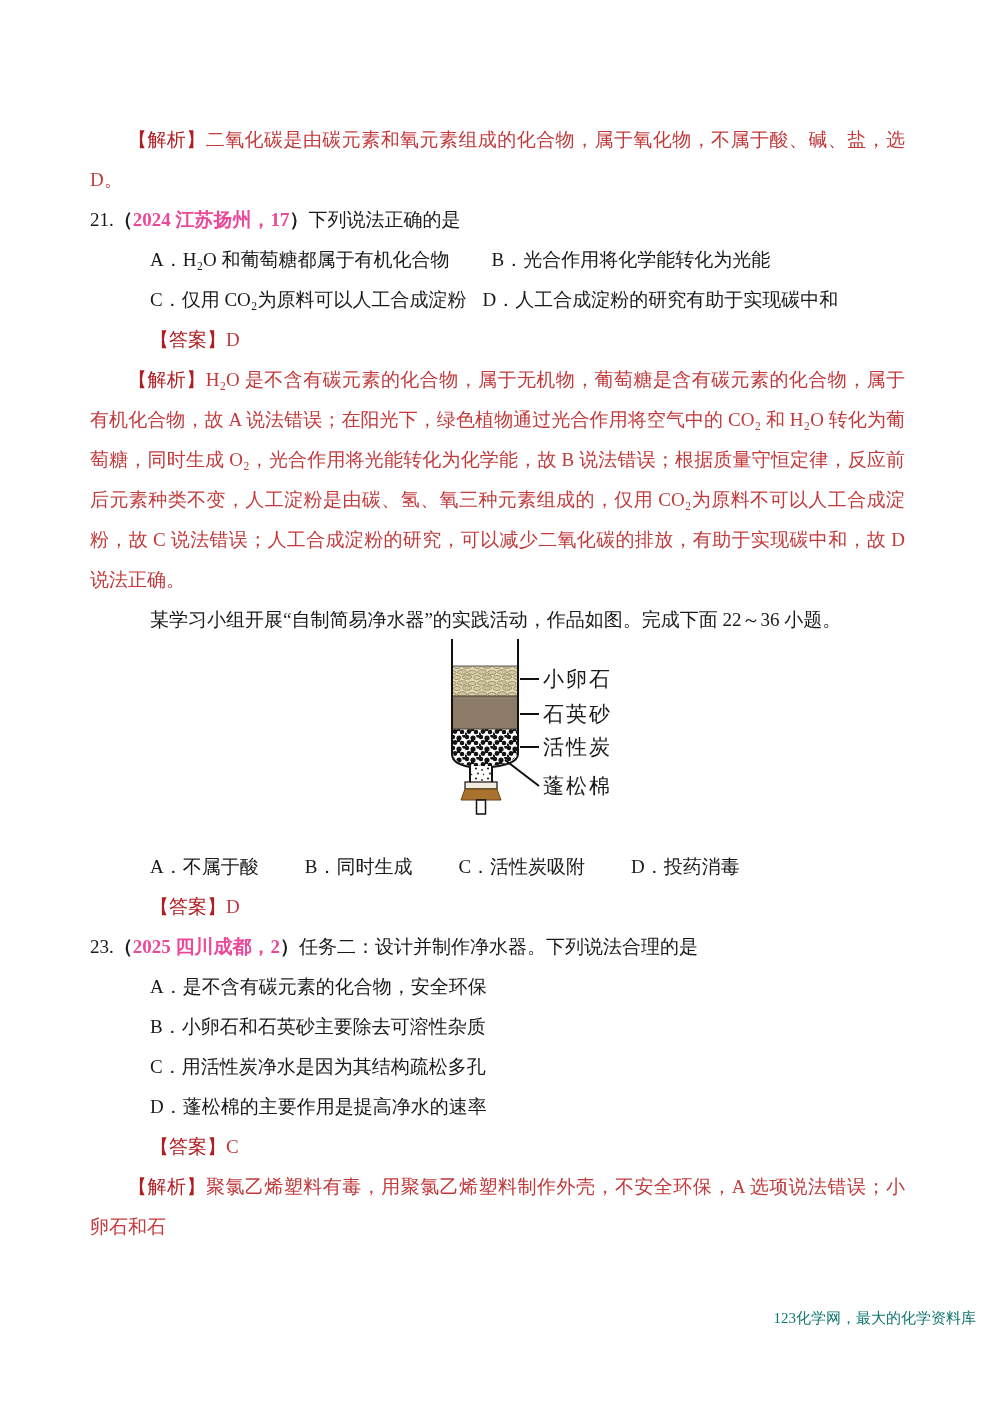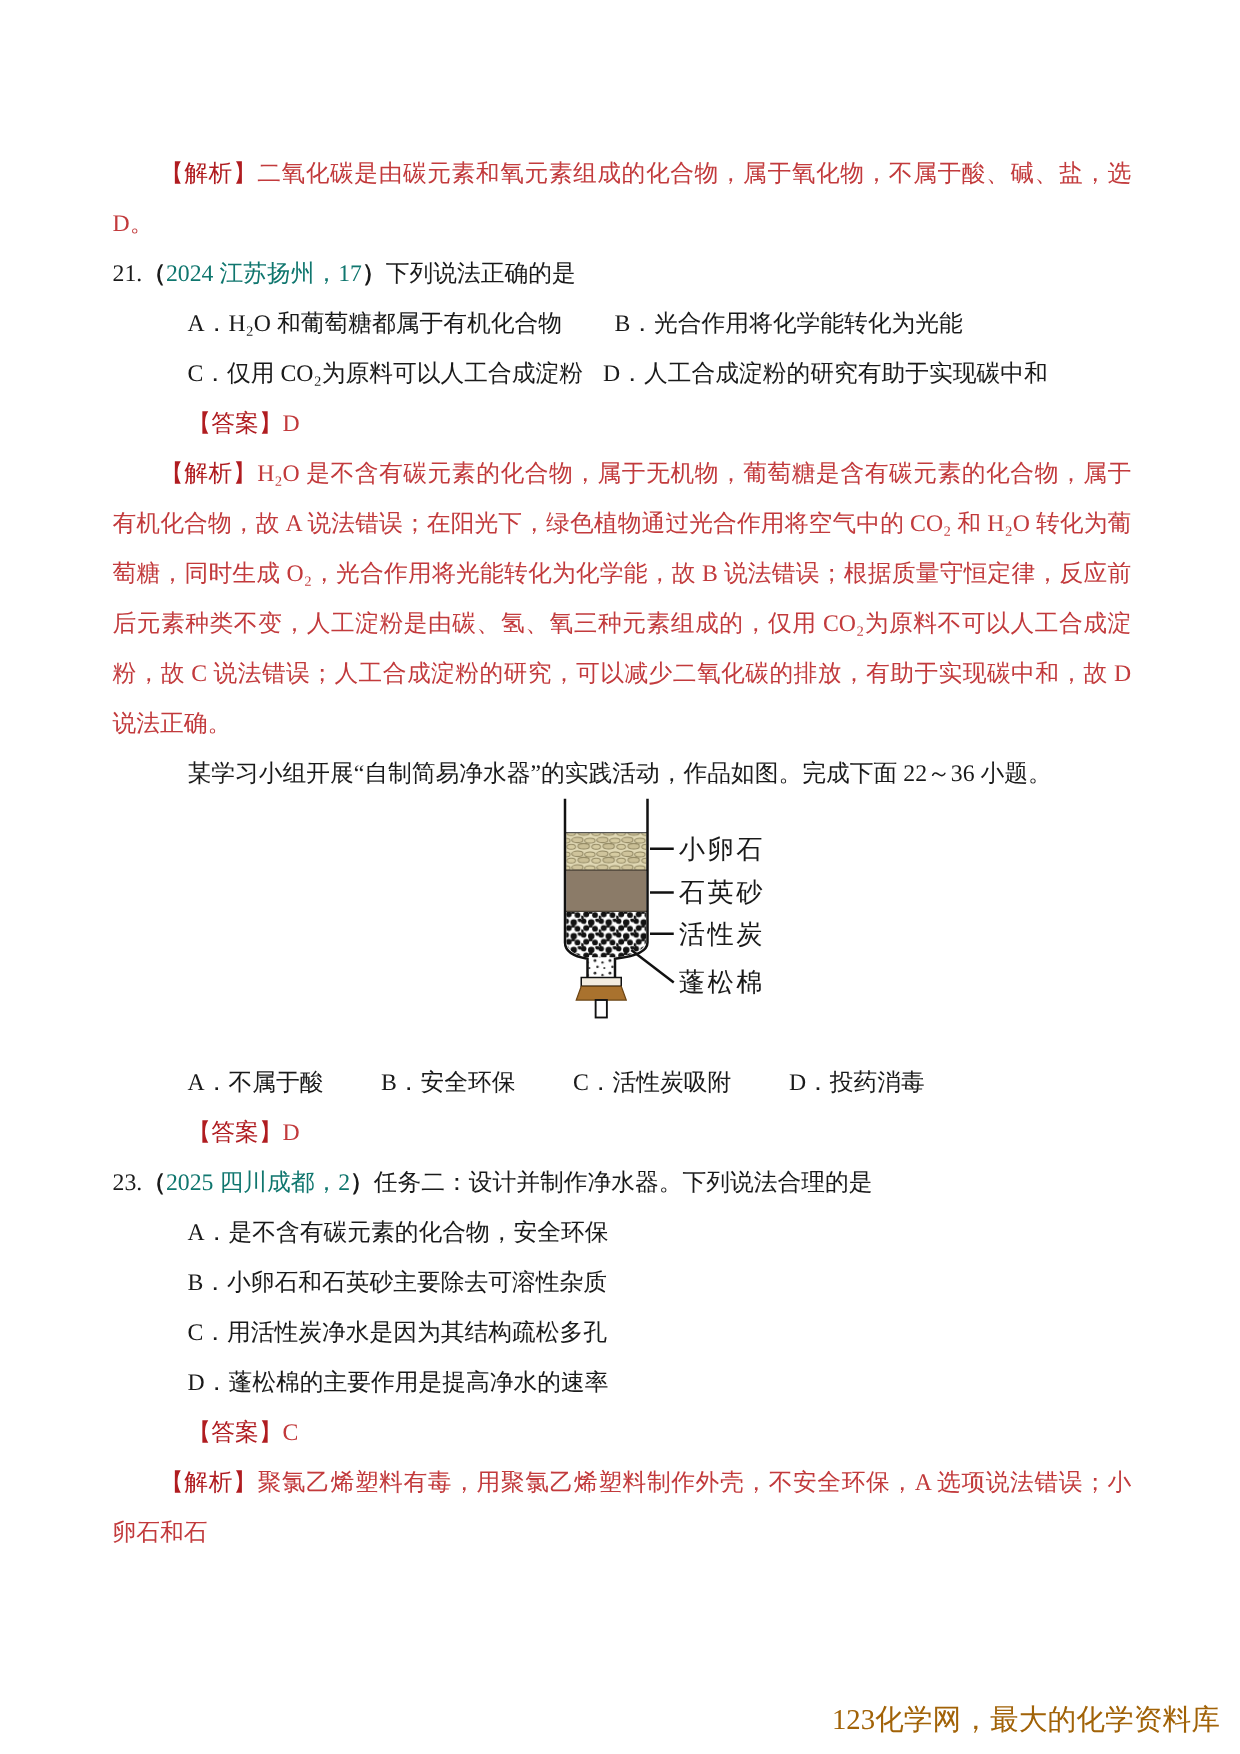--- a/index.html
+++ b/index.html
@@ -13,31 +13,31 @@
     color:#1a1a1a;
     box-sizing:border-box;
     padding:120px 87px 0 90px;
   }
   p{margin:0;line-height:40px;}
   .just{text-align:justify;}
   .ind-first{text-indent:38px;}
   .ind{margin-left:60px;}
   .red{color:#c23a3c;}
   .red-label{color:#b01c20;}
-  .cite{color:#0f766e;font-weight:normal;}
+  .cite{color:#ec4899;font-weight:bold;}
   .paren{font-weight:bold;color:#1a1a1a;}
   .opt-gap-lg{margin-right:42px;}
   .opt-gap-sm{margin-right:16px;}
   .opt-gap-22{margin-right:46px;}
   .diagram-wrap{margin:-4px 0 26px 347px;line-height:0;}
   .watermark{
     position:absolute;
-    right:16px;top:1366px;
-    color:#a16207;
-    font-size:23px;
+    right:16px;top:1308px;
+    color:#0f766e;
+    font-size:15px;
     line-height:20px;
   }
   svg text{font-family:"Liberation Serif","DejaVu Serif",serif;}
 </style>
 </head>
 <body>
 
 <div class="page">
 
   <p class="red just ind-first"><span class="red-label">【解析】</span><span>二氧化碳是由碳元素和氧元素组成的化合物，属于氧化物，不属于酸、碱、盐，选 D。</span></p>
@@ -100,21 +100,21 @@
       <line x1="83" y1="111" x2="102" y2="111" stroke="#111" stroke-width="2"></line>
       <line x1="68" y1="124" x2="102" y2="150" stroke="#111" stroke-width="2"></line>
 
       <text x="106" y="50" font-size="21" fill="#1a1a1a" letter-spacing="2">小卵石</text>
       <text x="106" y="85" font-size="21" fill="#1a1a1a" letter-spacing="2">石英砂</text>
       <text x="106" y="118" font-size="21" fill="#1a1a1a" letter-spacing="2">活性炭</text>
       <text x="106" y="157" font-size="21" fill="#1a1a1a" letter-spacing="2">蓬松棉</text>
     </svg>
   </div>
 
-  <p class="ind"><span class="opt-gap-22">A．不属于酸</span><span class="opt-gap-22">B．安全环保</span><span class="opt-gap-22">C．活性炭吸附</span><span>D．投药消毒</span></p>
+  <p class="ind"><span class="opt-gap-22">A．不属于酸</span><span class="opt-gap-22">B．同时生成</span><span class="opt-gap-22">C．活性炭吸附</span><span>D．投药消毒</span></p>
   <p class="ind"><span class="red-label">【答案】</span><span class="red">D</span></p>
 
   <p><span>23.</span><span class="paren">（</span><span class="cite">2025 四川成都，2</span><span class="paren">）</span><span>任务二：设计并制作净水器。下列说法合理的是</span></p>
   <p class="ind">A．是不含有碳元素的化合物，安全环保</p>
   <p class="ind">B．小卵石和石英砂主要除去可溶性杂质</p>
   <p class="ind">C．用活性炭净水是因为其结构疏松多孔</p>
   <p class="ind">D．蓬松棉的主要作用是提高净水的速率</p>
   <p class="ind"><span class="red-label">【答案】</span><span class="red">C</span></p>
   <p class="red just ind-first"><span class="red-label">【解析】</span><span>聚氯乙烯塑料有毒，用聚氯乙烯塑料制作外壳，不安全环保，A 选项说法错误；小卵石和石</span></p>
 

